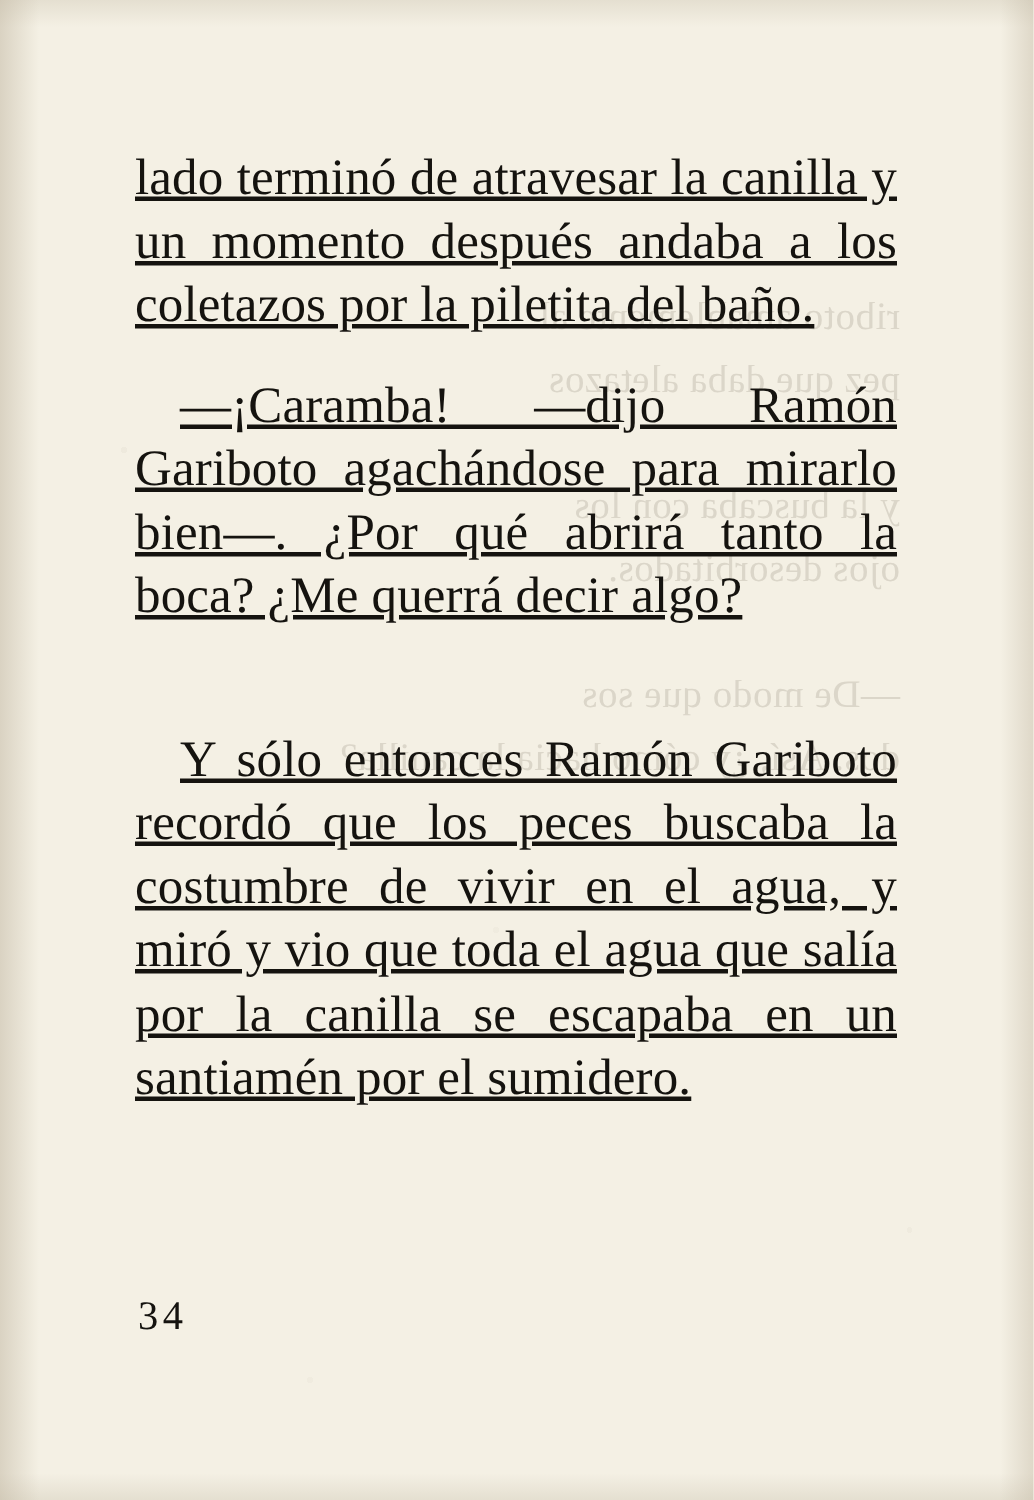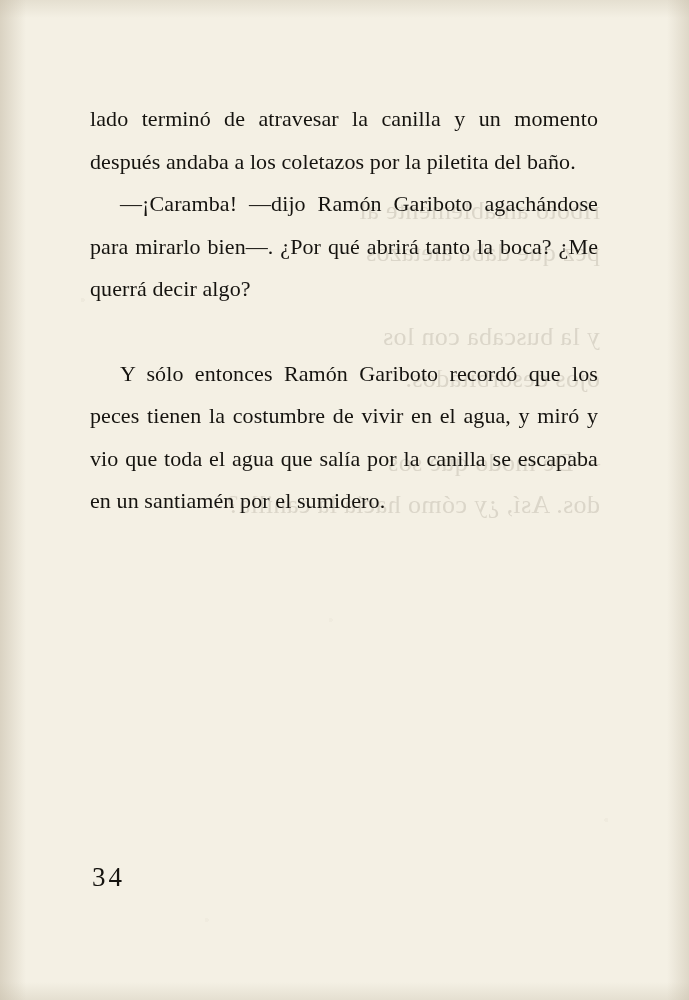--- a/index.html
+++ b/index.html
@@ -58,28 +58,29 @@
 
   .text-col {
     position: absolute;
     left: 90px;
     top: 98px;
     width: 508px;
   }
 
   p {
     margin: 0;
-    font-size: 22px;
+    font-size: 34px;
     line-height: 42.5px;
     color: #15130f;
     text-align: justify;
     text-justify: inter-word;
     letter-spacing: 0.1px;
+    text-decoration: underline;
   }
-  p.indent { text-indent: 30px; }
+  p.indent { text-indent: 30px; margin-top: 24px; }
 
   .gap {
     height: 42px;
   }
 
   .folio {
     position: absolute;
     left: 92px;
     top: 862px;
     font-size: 27px;
@@ -103,18 +104,18 @@
     <div>—De modo que sos</div>
     <div>dos. Así, ¿y cómo hacia la canilla?</div>
   </div>
 
   <div class="texture"></div>
 
   <div class="text-col">
     <p class="">lado terminó de atravesar la canilla y un momento después andaba a los coletazos por la piletita del baño.</p>
     <p class="indent">—¡Caramba! —dijo Ramón Gariboto agachándose para mirarlo bien—. ¿Por qué abrirá tanto la boca? ¿Me querrá decir algo?</p>
     <div class="gap"></div>
-    <p class="indent">Y sólo entonces Ramón Gariboto recordó que los peces tienen la costumbre de vivir en el agua, y miró y vio que toda el agua que salía por la canilla se escapaba en un santiamén por el sumidero.</p>
+    <p class="indent">Y sólo entonces Ramón Gariboto recordó que los peces buscaba la costumbre de vivir en el agua, y miró y vio que toda el agua que salía por la canilla se escapaba en un santiamén por el sumidero.</p>
   </div>
 
   <div class="folio">34</div>
 
 </div>
 
 </body></html>

